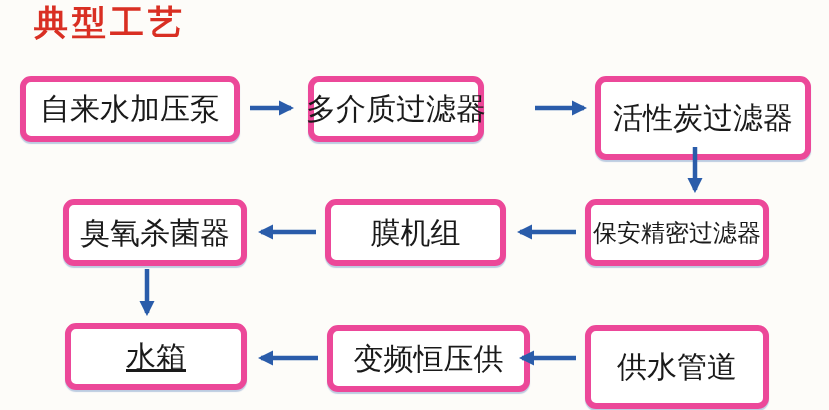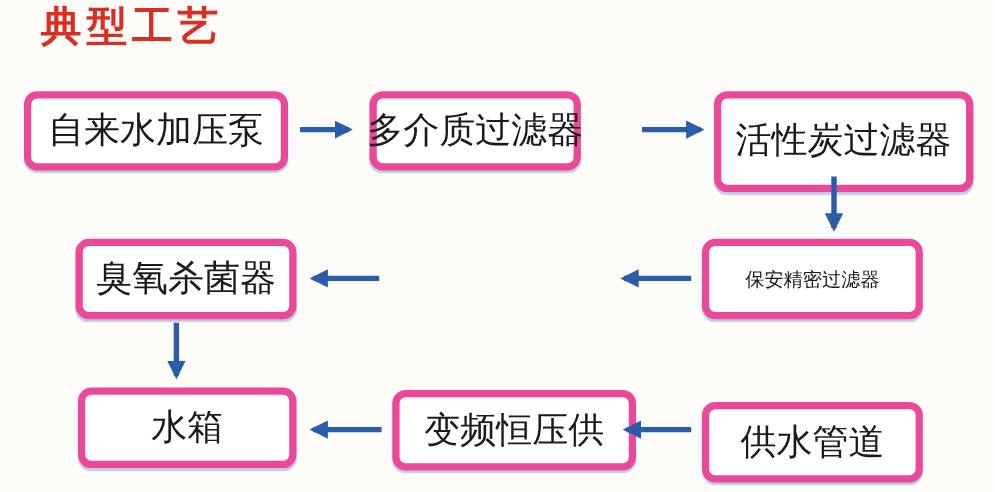--- a/index.html
+++ b/index.html
@@ -34,21 +34,21 @@
     border-radius: 11px;
     display: flex;
     align-items: center;
     justify-content: center;
     color: #1a1a1a;
     font-size: 30px;
     line-height: 1;
     white-space: nowrap;
     box-shadow: 0 2px 1px rgba(42, 92, 170, 0.30);
   }
-  .flow-node.small-text { font-size: 16px; }
+  .flow-node.small-text { font-size: 24px; }
   .arrow-layer {
     position: absolute;
     left: 0;
     top: 0;
     width: 829px;
     height: 410px;
     pointer-events: none;
   }
 </style>
 </head>
@@ -56,25 +56,26 @@
 
 <div class="canvas">
 
   <div class="page-title">典型工艺</div>
 
   <div class="flow-node" style="left:20px;  top:76px;  width:220px; height:66px;">自来水加压泵</div>
   <div class="flow-node" style="left:308px; top:76px;  width:176px; height:66px;">多介质过滤器</div>
   <div class="flow-node" style="left:595px; top:76px;  width:216px; height:84px;">活性炭过滤器</div>
 
   <div class="flow-node small-text" style="left:585px; top:199px; width:184px; height:67px;">保安精密过滤器</div>
+  <div class="flow-node" style="left:325px; top:199px; width:181px; height:67px;">膜机组</div>
   <div class="flow-node" style="left:63px;  top:199px; width:184px; height:67px;">臭氧杀菌器</div>
 
-  <div class="flow-node" style="left:65px;  top:323px; width:182px; height:67px;">水箱</div>
+  <div class="flow-node" style="left:65px;  top:323px; width:182px; height:67px;text-decoration:underline;">水箱</div>
   <div class="flow-node" style="left:327px; top:325px; width:203px; height:67px;">变频恒压供</div>
-  <div class="flow-node" style="left:585px; top:325px; width:184px; height:67px;margin-top:10px;">供水管道</div>
+  <div class="flow-node" style="left:585px; top:325px; width:184px; height:84px;">供水管道</div>
 
   <svg class="arrow-layer" width="829" height="410" viewBox="0 0 829 410" xmlns="http://www.w3.org/2000/svg">
     <defs>
       <marker id="ah" viewBox="0 0 10 10" refX="8" refY="5" markerWidth="3.4" markerHeight="3.4" orient="auto-start-reverse">
         <path d="M0,0 L10,5 L0,10 z" fill="#2a5caa"></path>
       </marker>
     </defs>
     <g stroke="#2a5caa" stroke-width="4.5" fill="none">
       <line x1="250" y1="108" x2="291" y2="108" marker-end="url(#ah)"></line>
       <line x1="535" y1="108" x2="584" y2="108" marker-end="url(#ah)"></line>

